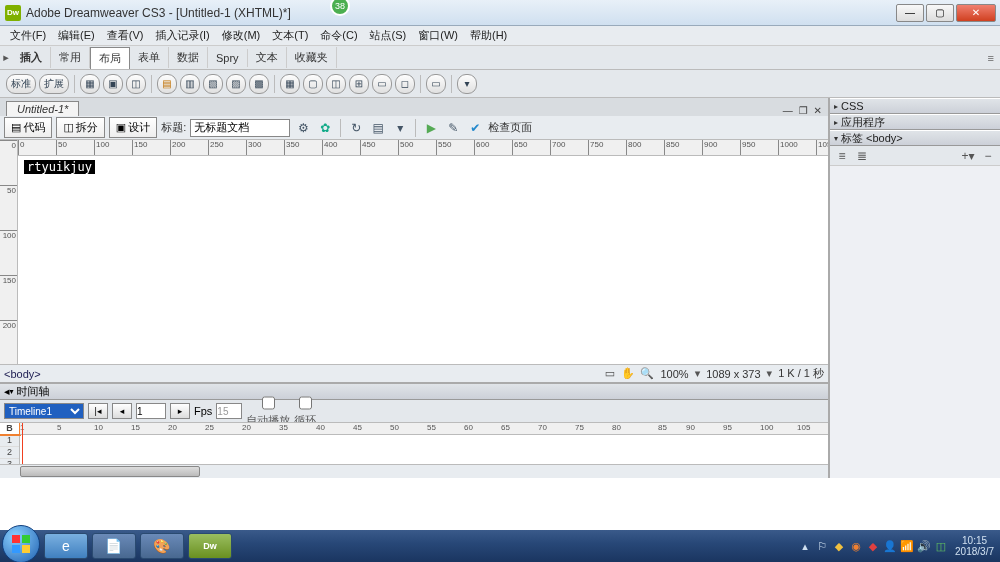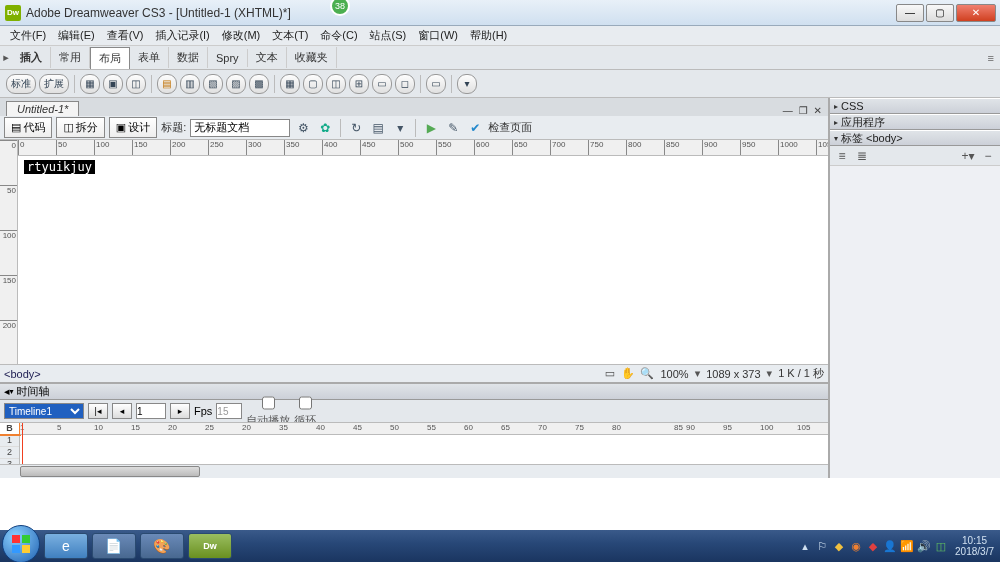--- a/index.html
+++ b/index.html
@@ -313,21 +313,21 @@
             <span style="left: 259px;">35</span>
             <span style="left: 296px;">40</span>
             <span style="left: 333px;">45</span>
             <span style="left: 370px;">50</span>
             <span style="left: 407px;">55</span>
             <span style="left: 444px;">60</span>
             <span style="left: 481px;">65</span>
             <span style="left: 518px;">70</span>
             <span style="left: 555px;">75</span>
             <span style="left: 592px;">80</span>
-            <span style="left: 654px;">85</span>
+            <span style="left: 638px;">85</span>
             <span style="left: 666px;">90</span>
             <span style="left: 703px;">95</span>
             <span style="left: 740px;">100</span>
             <span style="left: 777px;">105</span>
           </div>
         <div class="tl-playhead"></div>
       </div>
       <div class="tl-scroll">
         <div class="thumb"></div>
       </div>

